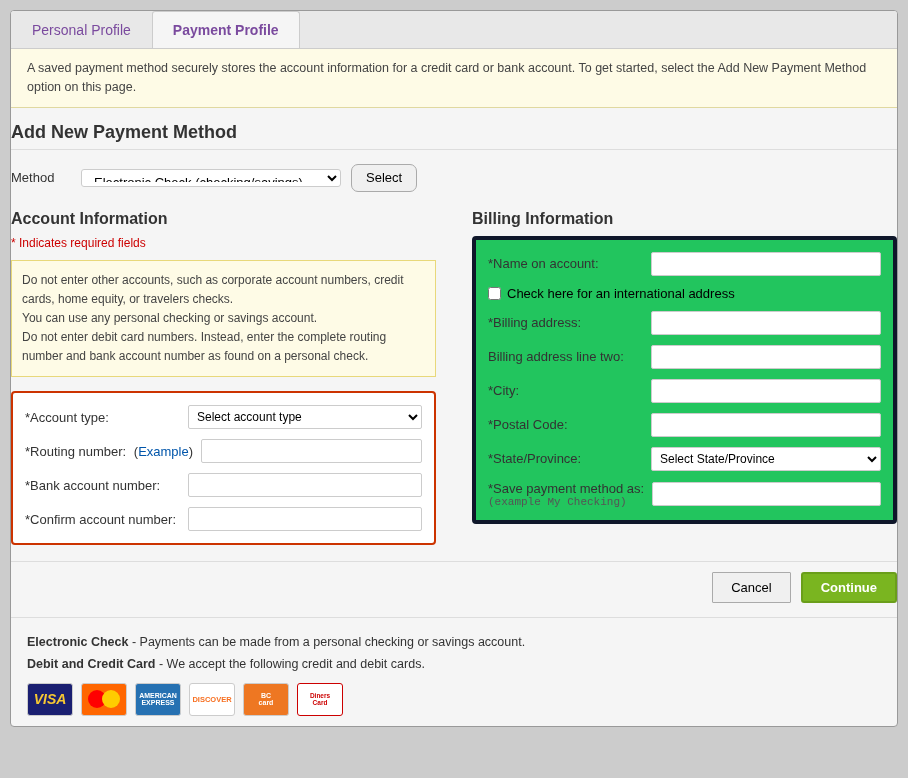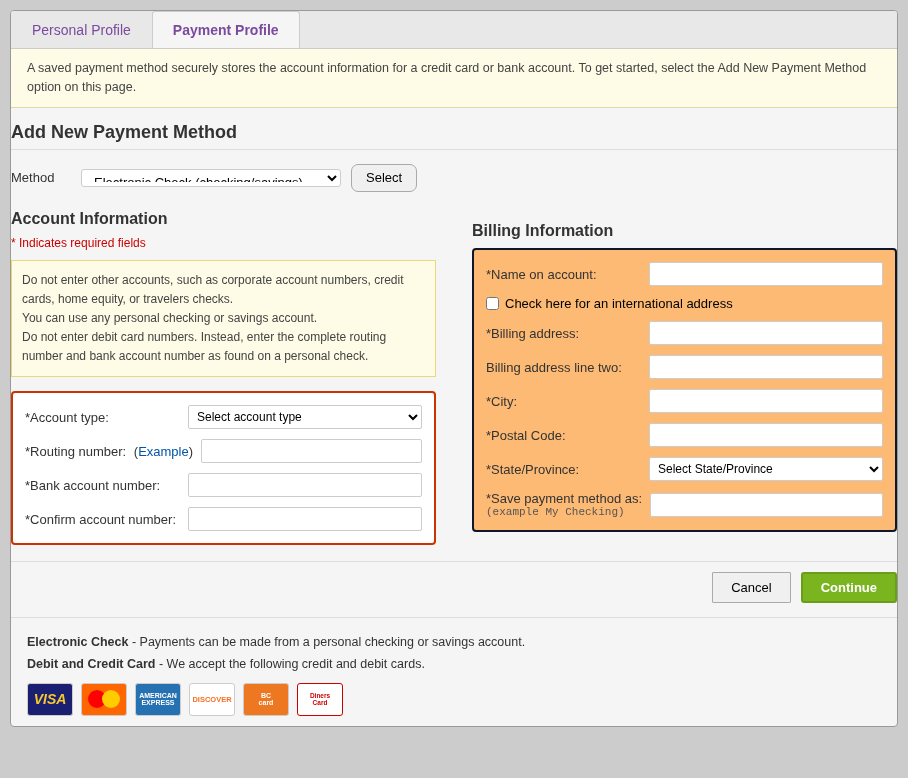--- a/index.html
+++ b/index.html
@@ -95,21 +95,20 @@
       border: 1px solid #aaa;
       border-radius: 7px;
       background: #f0f0f0;
       cursor: pointer;
       height: 28px;
     }
     
     .two-col {
       display: flex;
       gap: 36px;
-      align-items: center;
     }
     .col-left {
       flex: 1;
     }
     .col-right {
       flex: 1;
     }
     
     .col-title {
       font-size: 16px;
@@ -170,24 +169,24 @@
       height: 24px;
       border: 1px solid #ccc;
       padding: 2px 4px;
       font-size: 12px;
       border-radius: 2px;
       background: white;
       cursor: pointer;
     }
     
     .billing-box {
-      border: 2px solid #0f172a;
+      border: 4px solid #0f172a;
       border-radius: 4px;
       padding: 12px;
-      background: #fdba74;
+      background: #22c55e;
     }
     .billing-row {
       display: flex;
       align-items: center;
       margin-bottom: 10px;
       gap: 8px;
     }
     .billing-row:last-child {
       margin-bottom: 0;
     }

